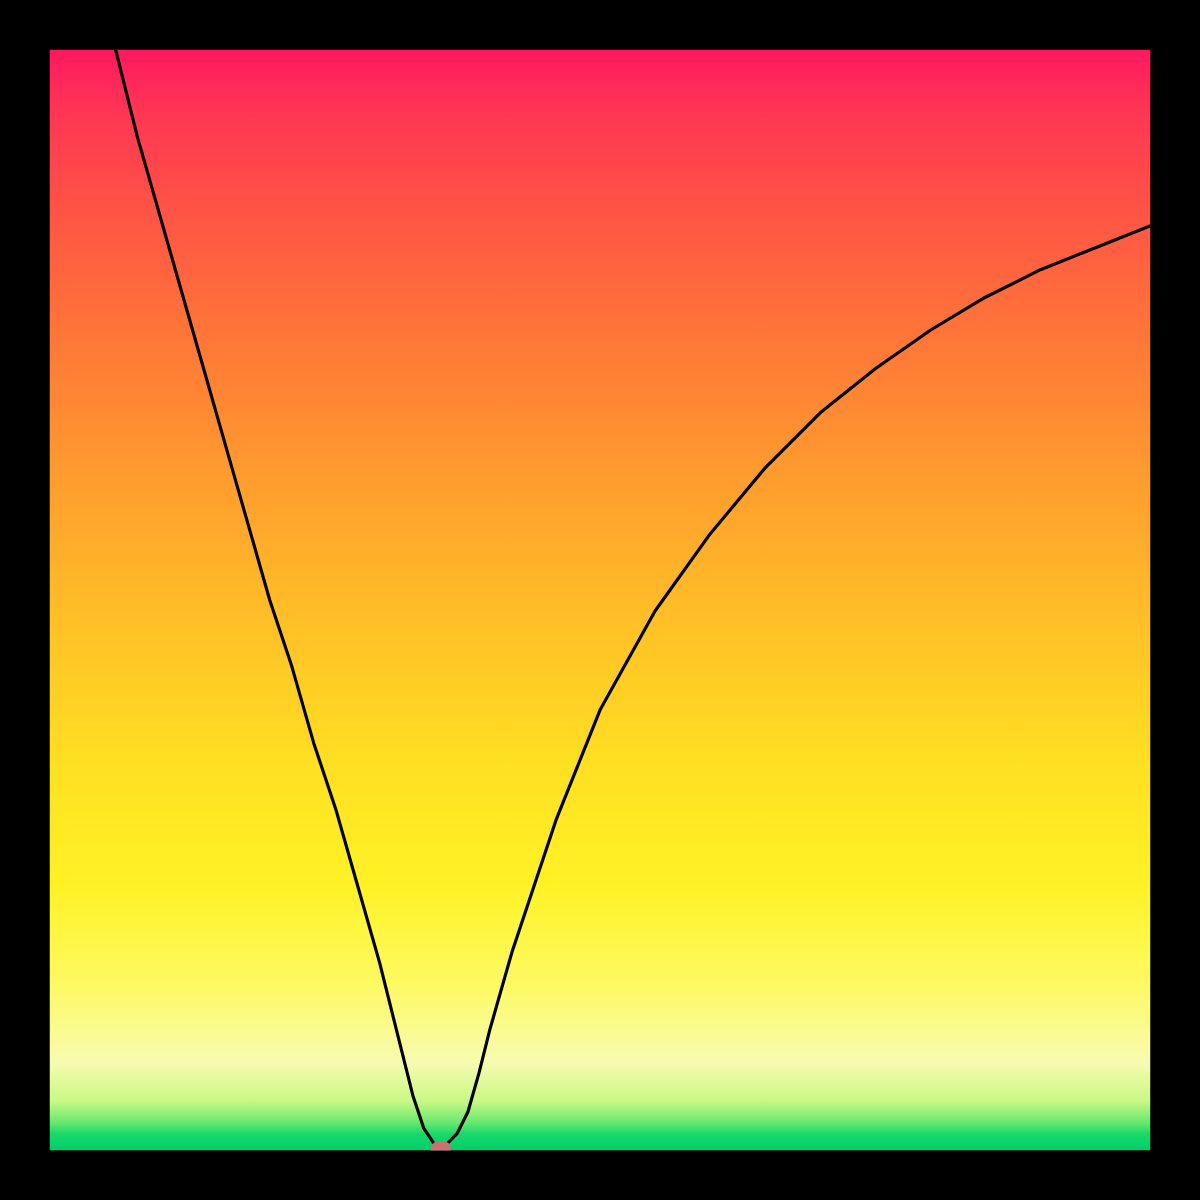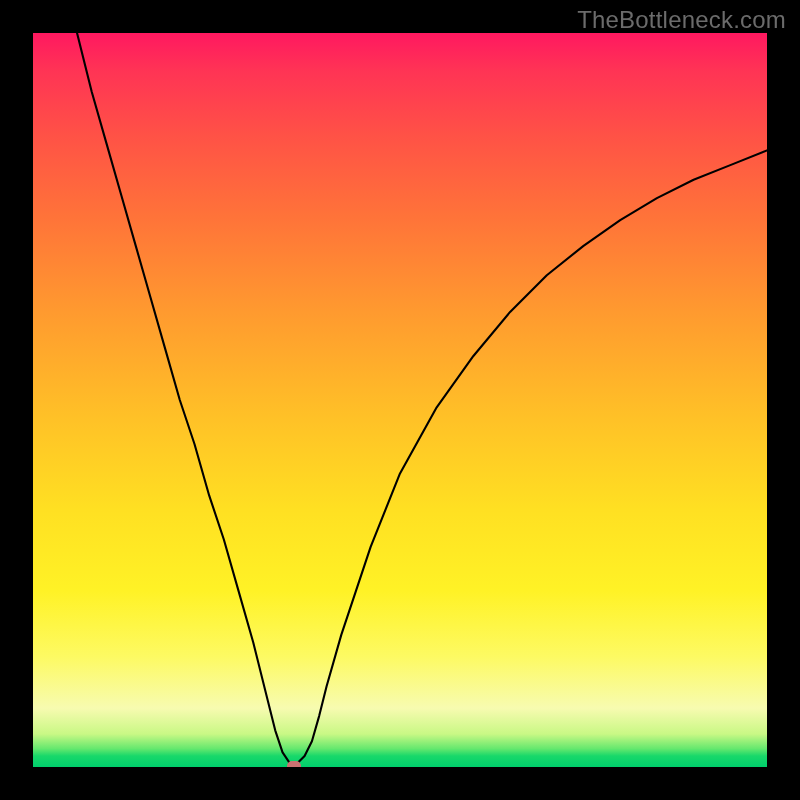--- a/index.html
+++ b/index.html
@@ -74,21 +74,20 @@
     font-weight: 500;
     letter-spacing: 0.2px;
     white-space: nowrap;
   }
 </style>
 </head>
 <body>
 
 <div class="stage">
 
-  <div class="watermark">TheBottleneck.com</div>
 
   <div class="plot-area">
     <div class="gradient-bg"></div>
 
     <svg class="curve-svg" viewBox="0 0 734 734" preserveAspectRatio="none">
       <path id="curve-path" class="curve-path" d="M44.04 0.00 L58.72 58.72 L73.40 110.10 L88.08 161.48 L102.76 212.86 L117.44 264.24 L132.12 315.62 L146.80 367.00 L161.48 411.04 L176.16 462.42 L190.84 506.46 L205.52 557.84 L220.20 609.22 L234.88 667.94 L242.22 697.30 L249.56 719.32 L256.90 730.33 L264.24 730.33 L271.58 722.99 L278.92 708.31 L286.26 682.62 L293.60 653.26 L308.28 601.88 L322.96 557.84 L337.64 513.80 L352.32 477.10 L367.00 440.40 L403.70 374.34 L440.40 322.96 L477.10 278.92 L513.80 242.22 L550.50 212.86 L587.20 187.17 L623.90 165.15 L660.60 146.80 L697.30 132.12 L734.00 117.44"></path>
     </svg>
 
     <div id="marker" class="marker" style="left: 260.57px; top: 732.532px; background: rgb(203, 113, 113);"></div>
   </div>

